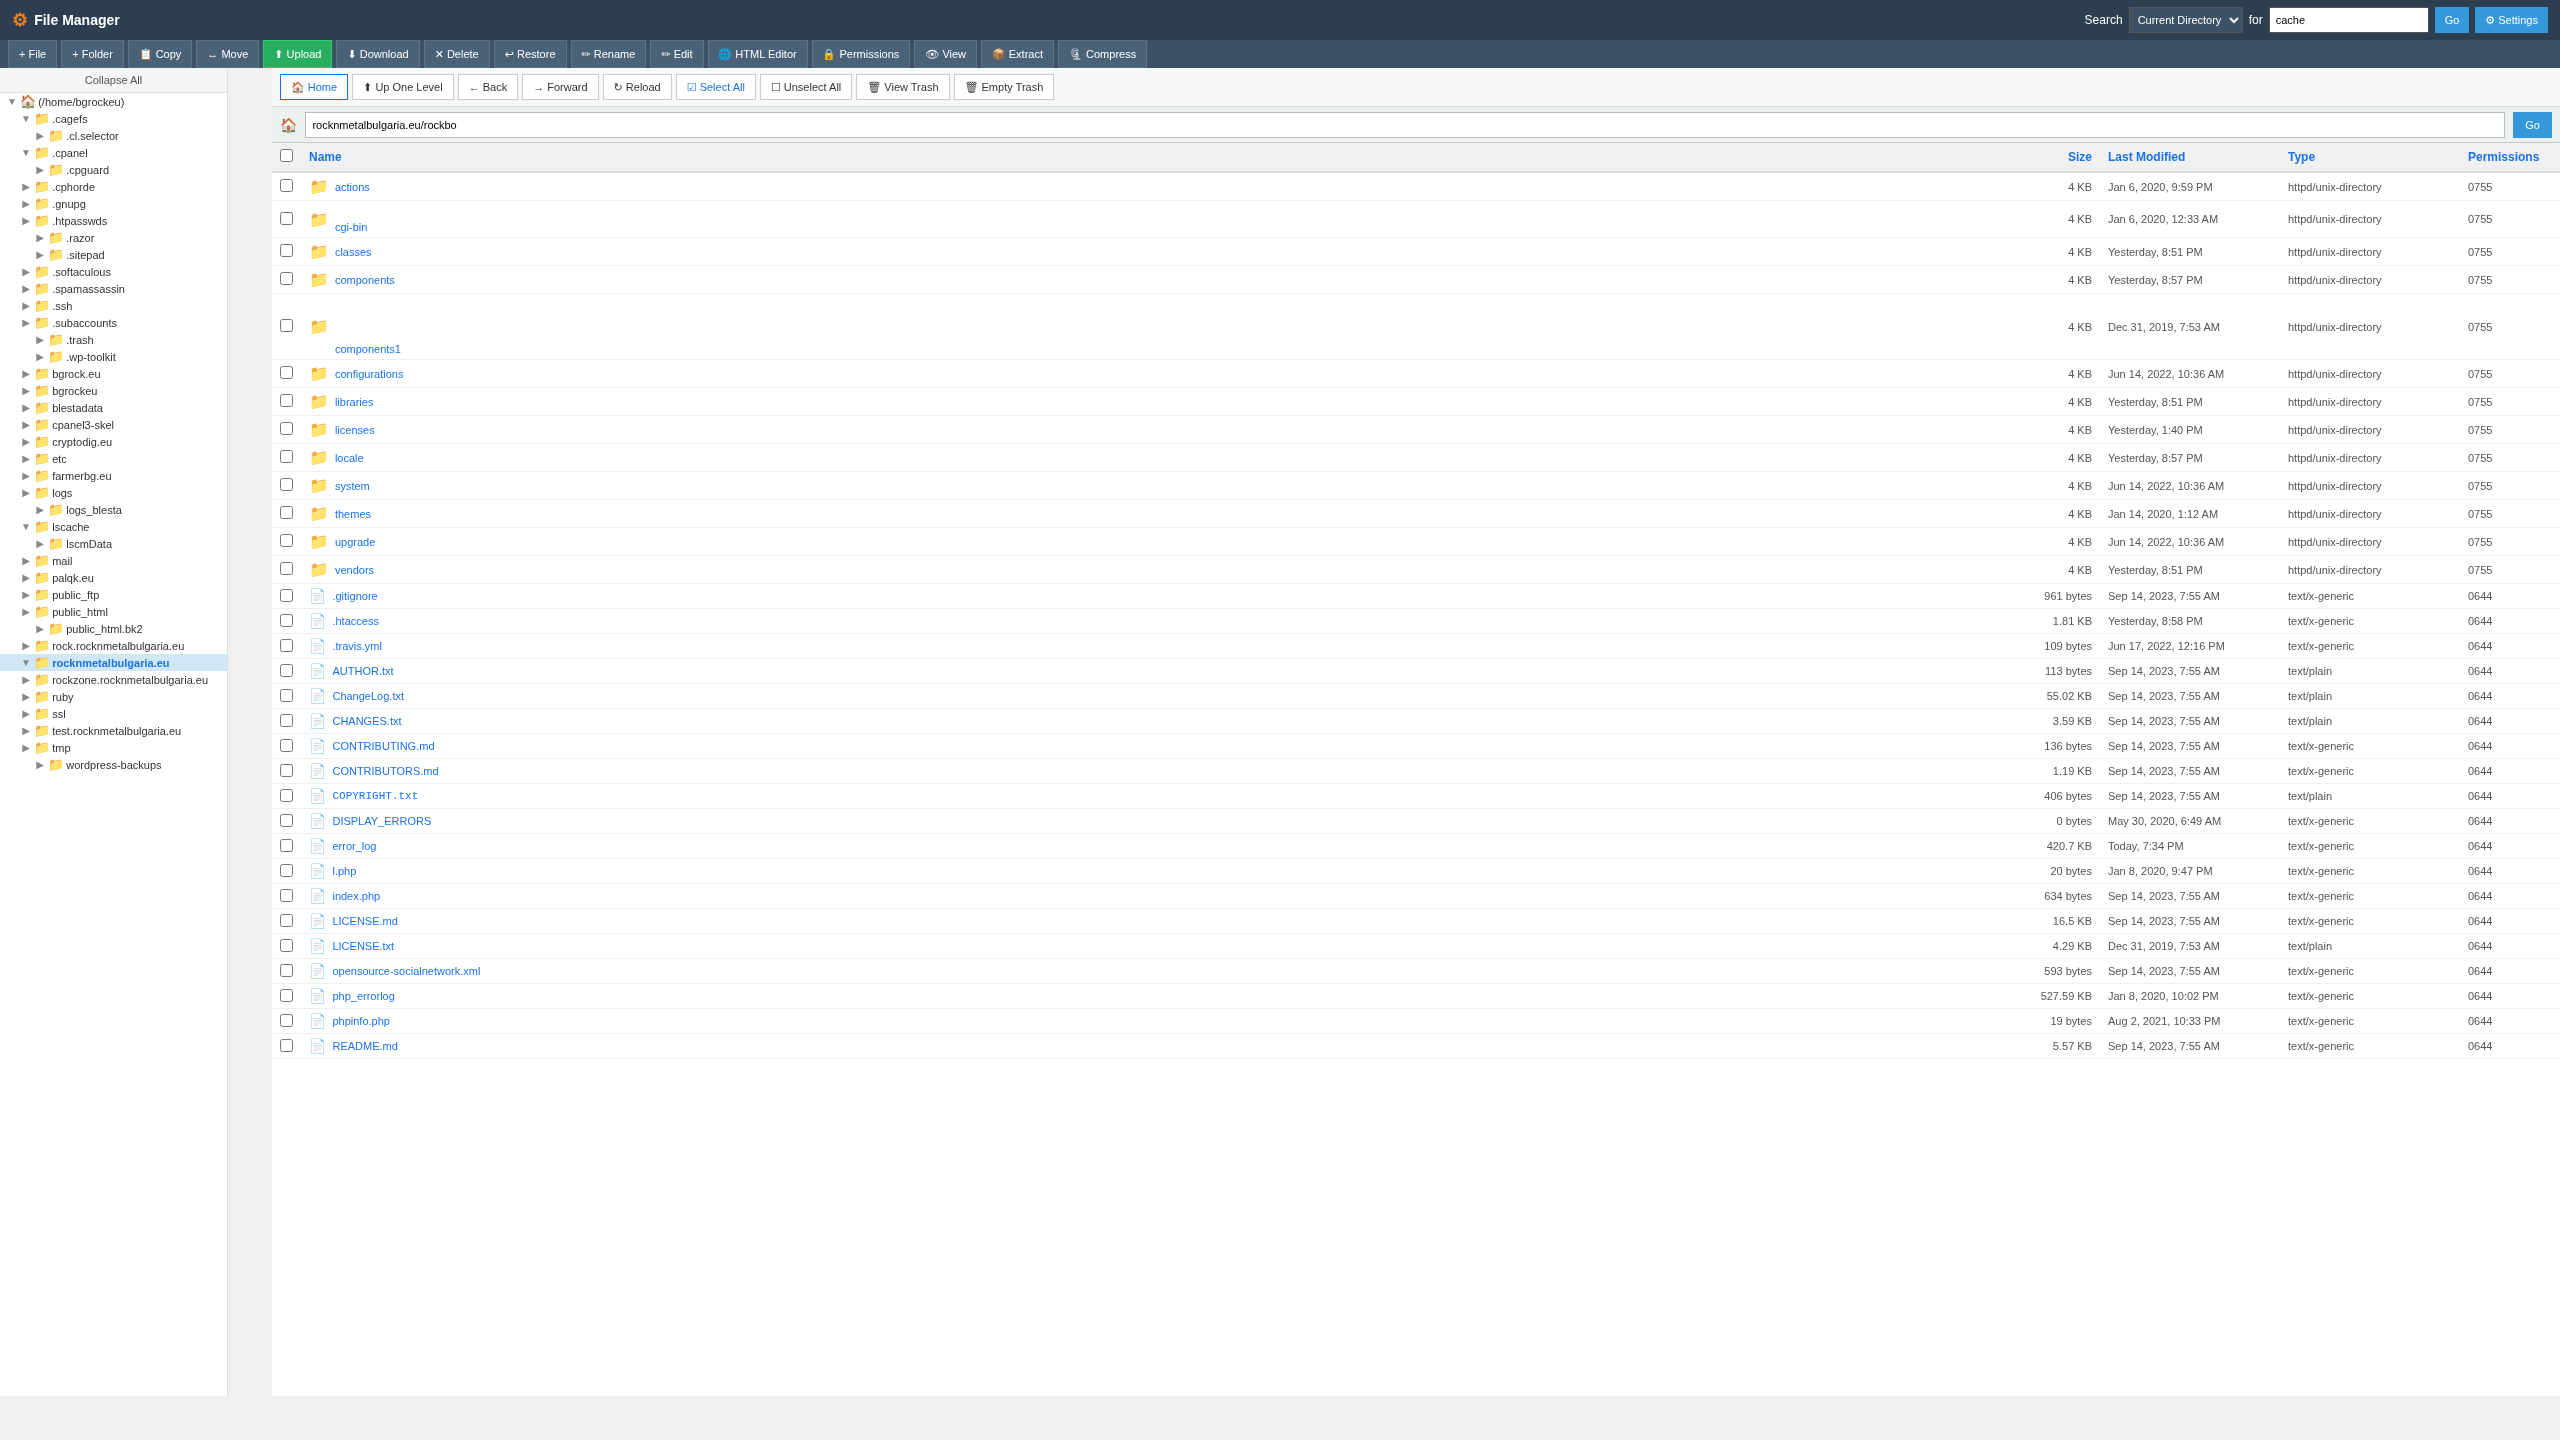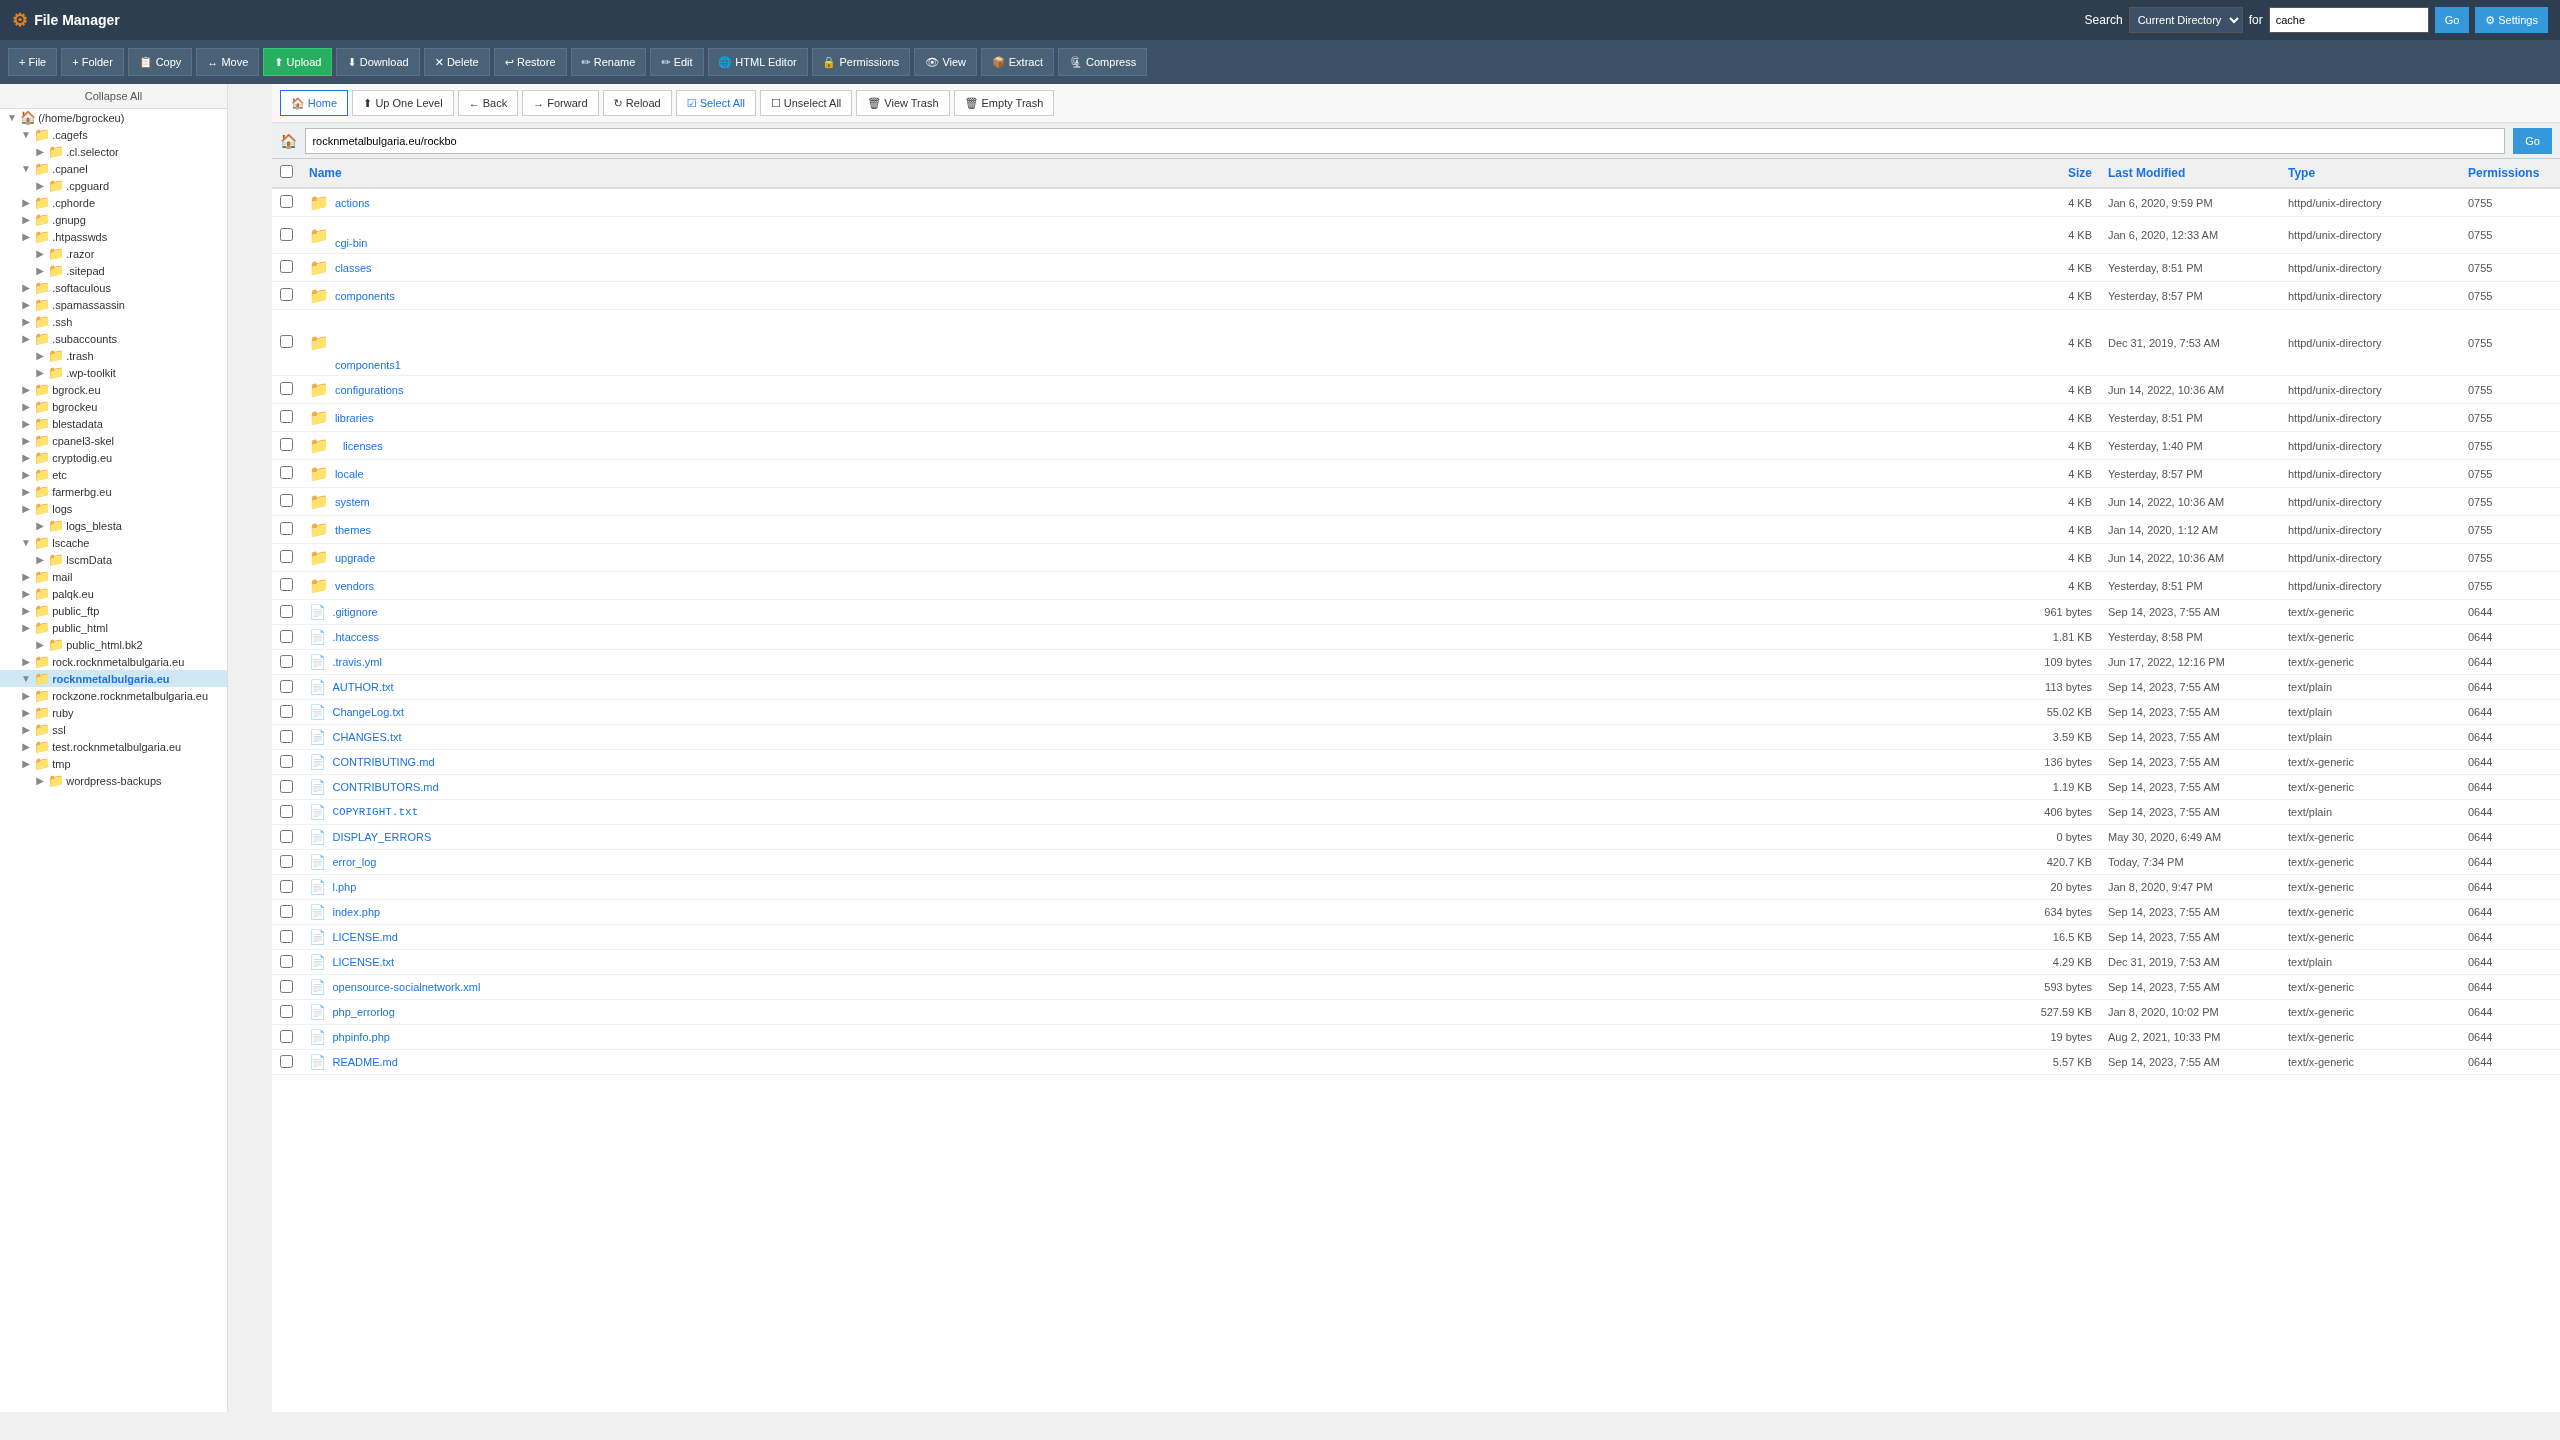--- a/index.html
+++ b/index.html
@@ -31,21 +31,21 @@
     #topbar .search-area button {
       height: 26px; padding: 0 10px; background: #3498db; color: white; border: none; cursor: pointer; font-size: 11px;
     }
     #topbar .settings-btn {
       height: 26px; padding: 0 10px; background: #555; color: white; border: none; cursor: pointer; font-size: 11px; display: flex; align-items: center; gap: 4px;
     }
 
     
     #toolbar {
       background: #3d5166;
-      height: 44px;
+      height: 28px;
       display: flex;
       align-items: center;
       padding: 0 8px;
       gap: 4px;
     }
     .tb-btn {
       height: 28px; padding: 0 10px; background: #4a6278; color: white; border: 1px solid #5a7288; cursor: pointer; font-size: 11px;
       display: flex; align-items: center; gap: 4px; white-space: nowrap;
     }
     .tb-btn.upload { background: #27ae60; border-color: #2ecc71; }
@@ -587,21 +587,21 @@
             <td class="size">4 KB</td>
             <td class="modified">Yesterday, 8:51 PM</td>
             <td class="type">httpd/unix-directory</td>
             <td class="permissions">0755</td>
           </tr>
           <tr>
             <td class="checkbox-cell"><input type="checkbox" style=""></td>
             <td>
               <div class="file-name-cell">
                 <span class="folder-icon">📁</span>
-                <span style="cursor: pointer; color: rgb(26, 115, 232); margin-left: 8px;">licenses</span>
+                <span style="cursor: pointer; color: rgb(26, 115, 232);">licenses</span>
               </div>
             </td>
             <td class="size">4 KB</td>
             <td class="modified">Yesterday, 1:40 PM</td>
             <td class="type">httpd/unix-directory</td>
             <td class="permissions">0755</td>
           </tr>
           <tr>
             <td class="checkbox-cell"><input type="checkbox" style=""></td>
             <td>

